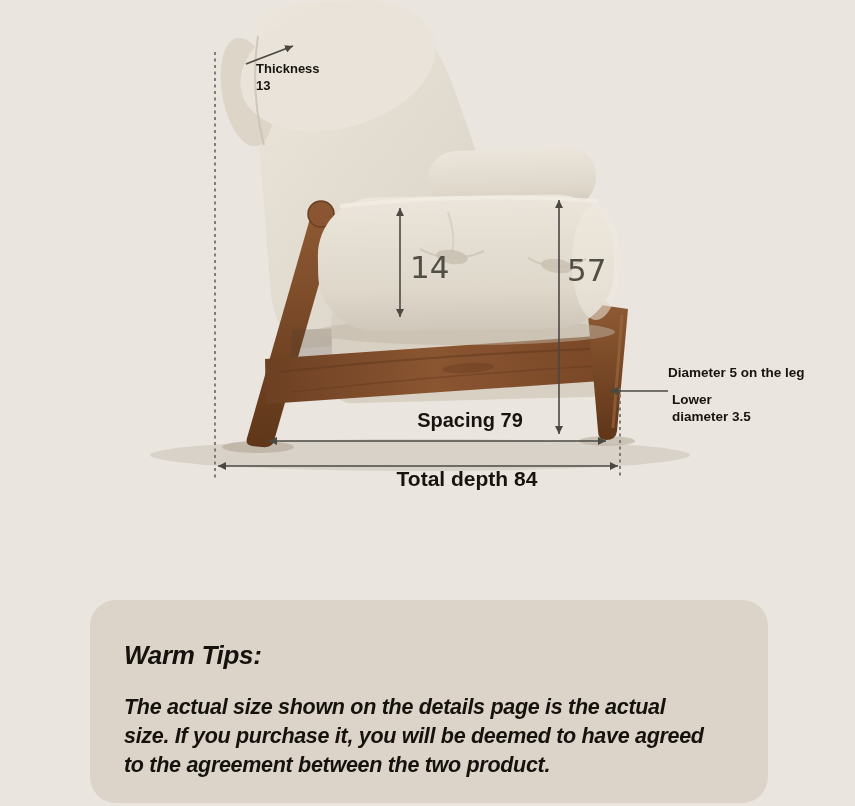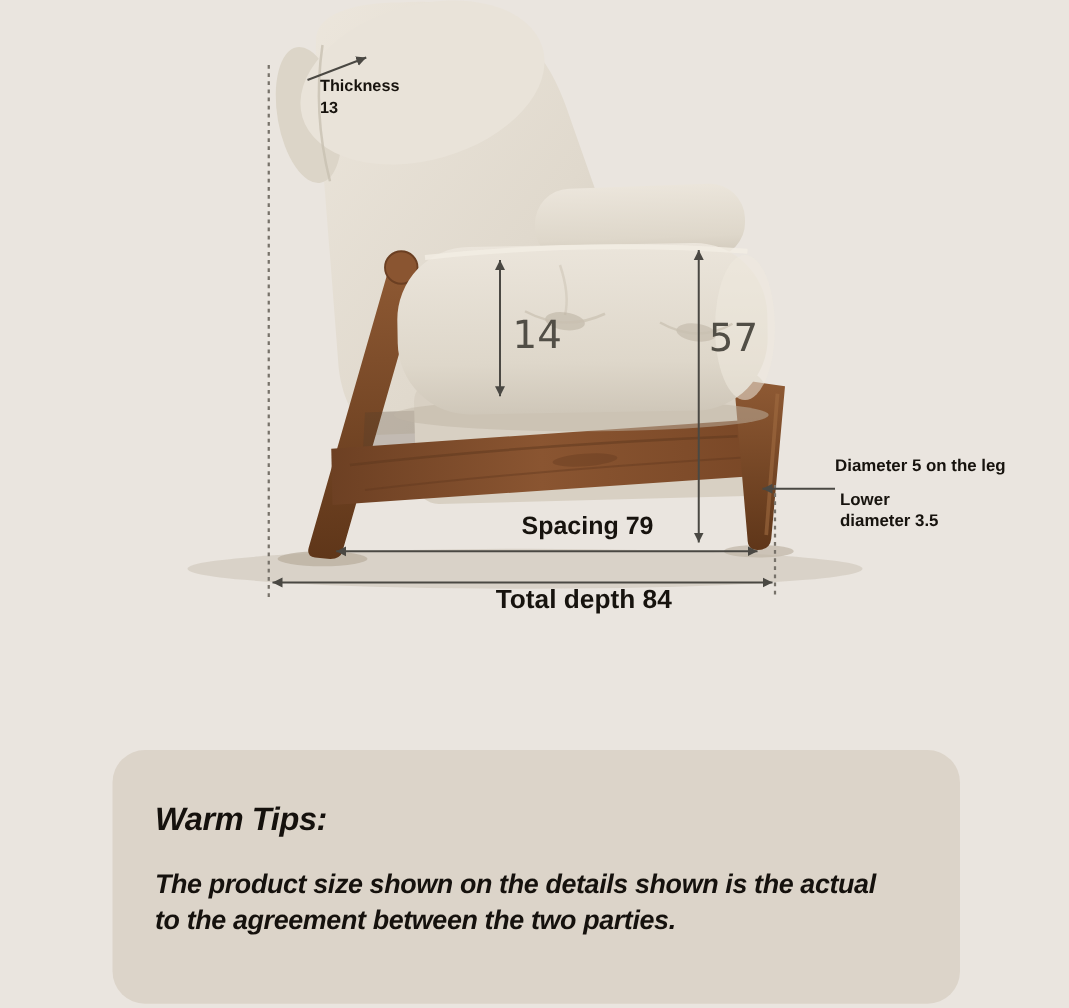--- a/index.html
+++ b/index.html
@@ -124,18 +124,19 @@
 
       <text class="dim-label" x="470" y="427" font-size="20" text-anchor="middle">Spacing 79</text>
 
       <text class="dim-label" x="467" y="486" font-size="21" text-anchor="middle">Total depth 84</text>
     </g>
   </svg>
 
   <div class="tips">
     <div class="tips-title">Warm Tips:</div>
     <div class="tips-body">
-      <div>The product size shown on the details shown is the actual</div>
-      <div>to the agreement between the two parties.</div>
+      <div>The actual size shown on the details page is the actual</div>
+      <div>size. If you purchase it, you will be deemed to have agreed</div>
+      <div>to the agreement between the two product.</div>
     </div>
   </div>
 
 </div>
 
 </body></html>

